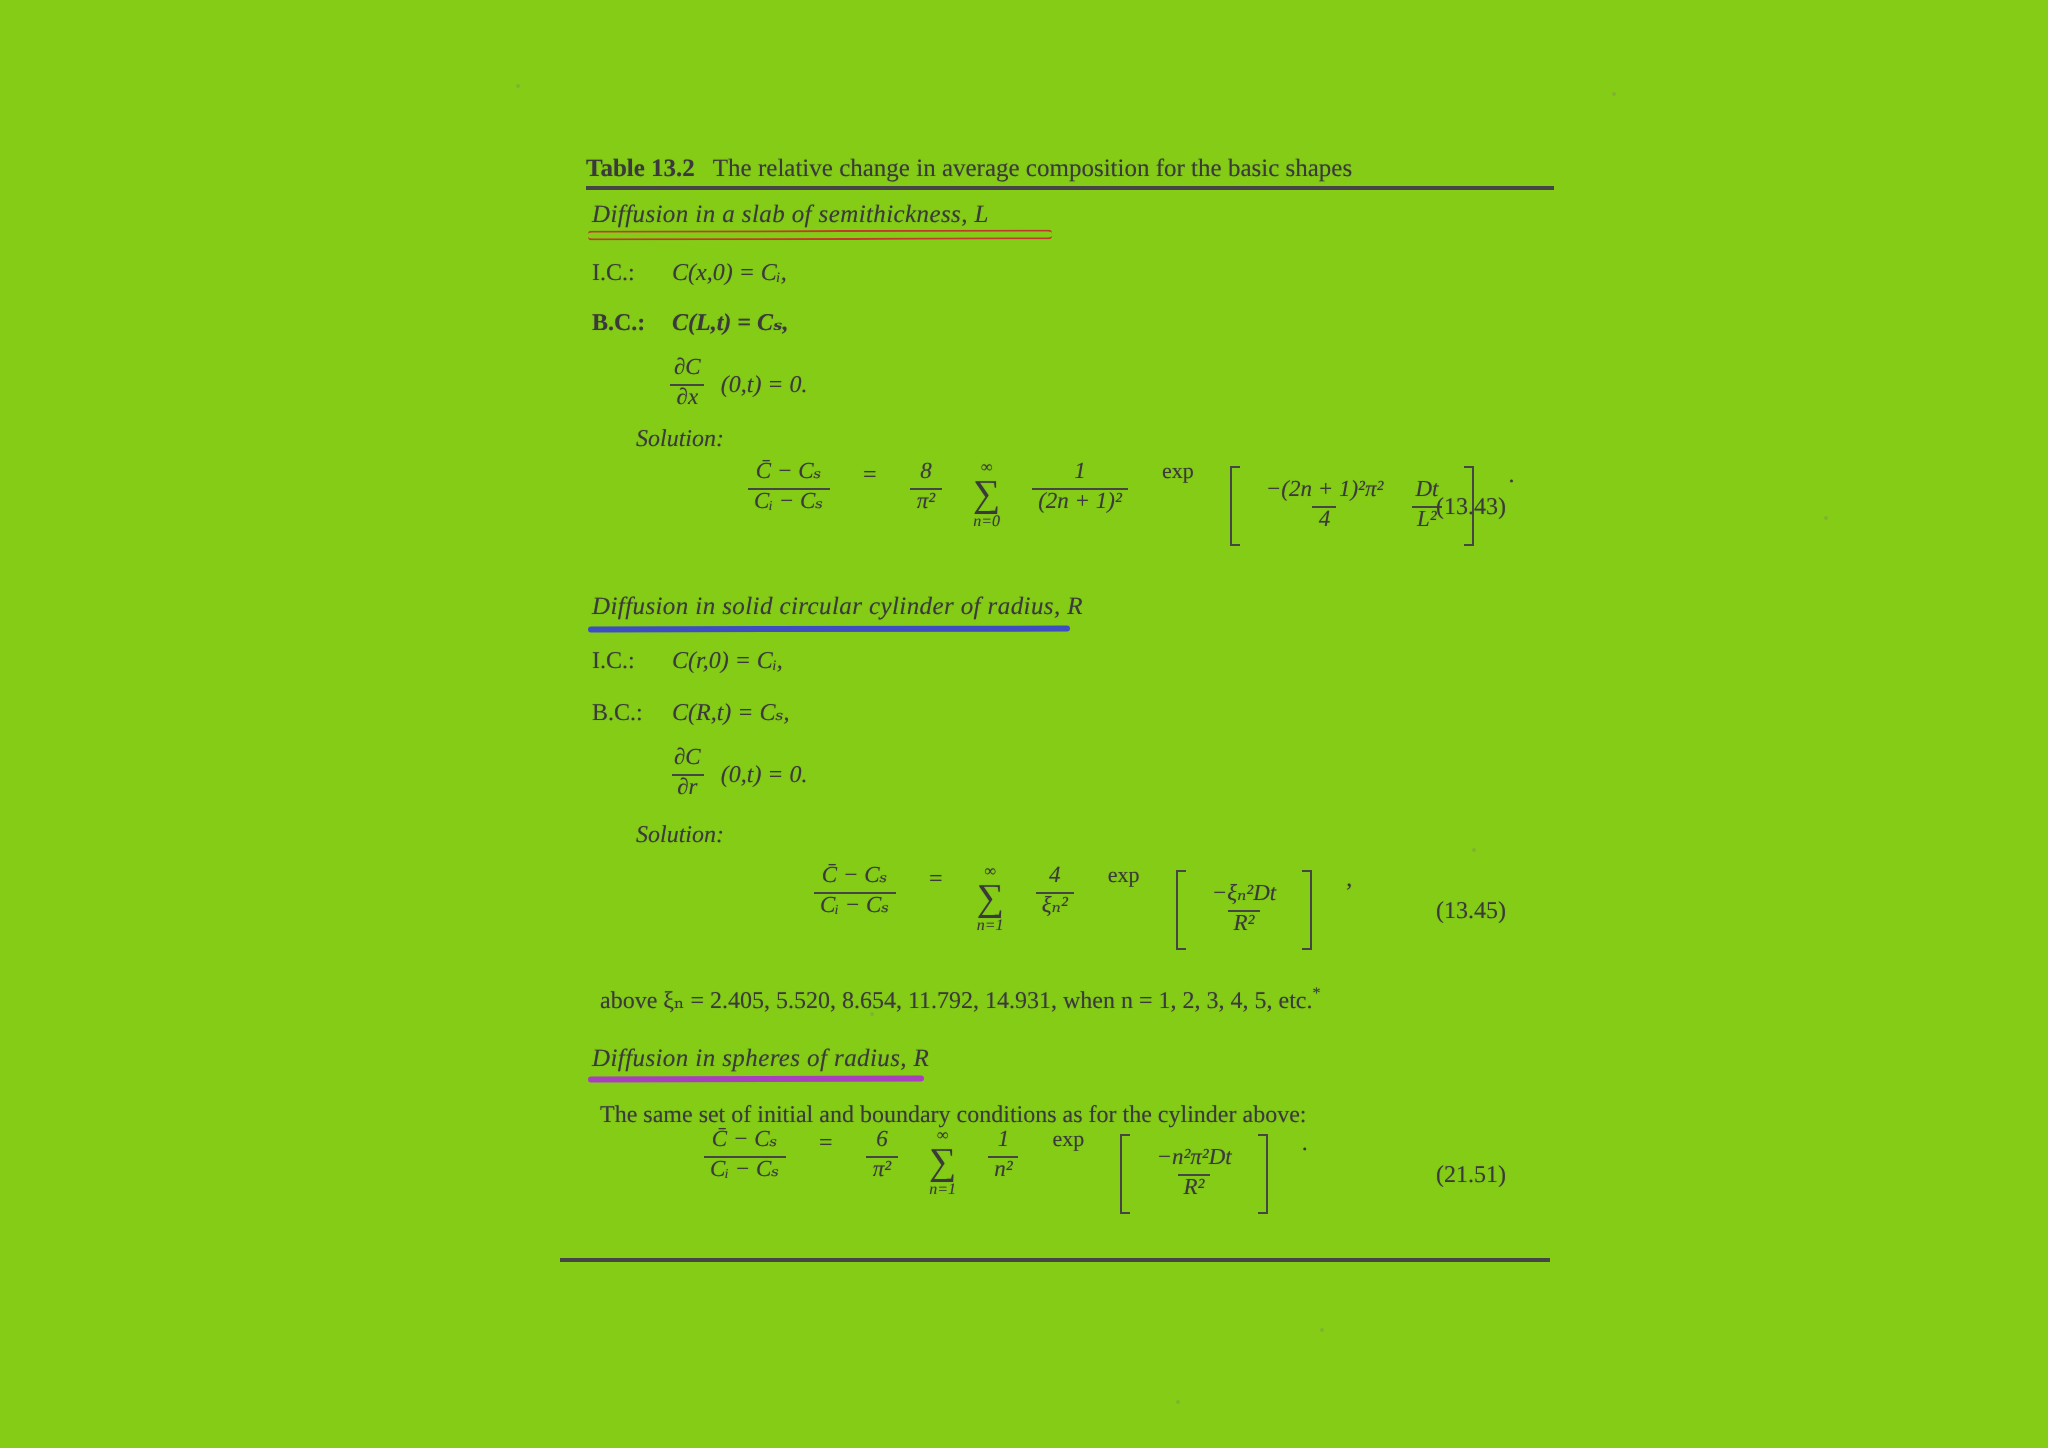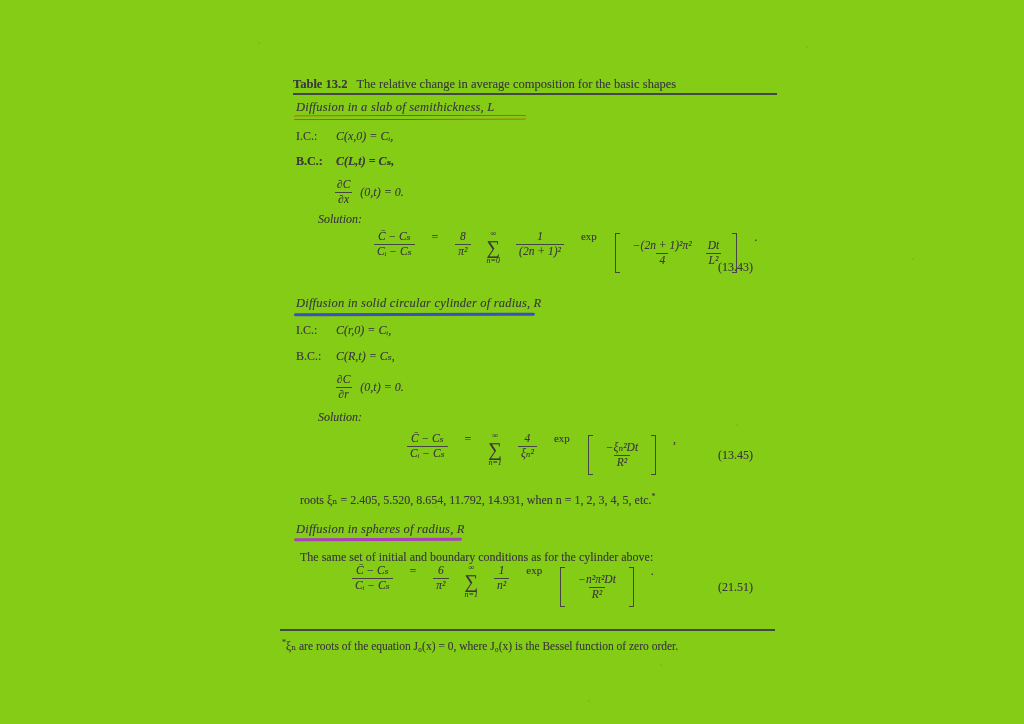--- a/index.html
+++ b/index.html
@@ -132,21 +132,21 @@
           <span class="den">4</span>
         </span>
         <span class="frac">
           <span class="num">Dt</span>
           <span class="den">L²</span>
         </span>
         <span class="br br-right"></span>
       </span>
       <span class="tail">.</span>
     </div>
-    <div class="abs eq-number" style="left:718px; top:260px;">(13.43)</div>
+    <div class="abs eq-number" style="left:718px; top:246px;">(13.43)</div>
   </section>
 
   <section>
     <div class="abs heading" style="left:296px; top:296px;">Diffusion in solid circular cylinder of radius, R</div>
     <div class="pen-underline pen-blue" style="left:294px; top:313px; width:241px;"></div>
 
     <div class="abs cond-row" style="left:296px; top:323px;">
       <span class="cond-label">I.C.:</span><span class="mi">C(r,0) = Cᵢ,</span>
     </div>
     <div class="abs cond-row" style="left:296px; top:349px;">
@@ -185,21 +185,21 @@
           <span class="num">−ξₙ²Dt</span>
           <span class="den">R²</span>
         </span>
         <span class="br br-right"></span>
       </span>
       <span class="tail">,</span>
     </div>
     <div class="abs eq-number" style="left:718px; top:448px;">(13.45)</div>
 
     <div class="abs body-line" style="left:300px; top:492px;">
-      <span>roots ξₙ = 2.405, 5.520, 8.654, 11.792, 14.931, when n = 1, 2, 3, 4, 5, etc.</span><span class="sup">*</span>
+      <span>above ξₙ = 2.405, 5.520, 8.654, 11.792, 14.931, when n = 1, 2, 3, 4, 5, etc.</span><span class="sup">*</span>
     </div>
   </section>
 
   <section>
     <div class="abs heading" style="left:296px; top:522px;">Diffusion in spheres of radius, R</div>
     <div class="pen-underline pen-purple" style="left:294px; top:538px; width:168px;"></div>
 
     <div class="abs body-line" style="left:300px; top:550px;">The same set of initial and boundary conditions as for the cylinder above:</div>
 
     <div class="eq-row" style="left:352px; top:564px; top:564px;">
@@ -229,23 +229,20 @@
           <span class="den">R²</span>
         </span>
         <span class="br br-right"></span>
       </span>
       <span class="tail">.</span>
     </div>
     <div class="abs eq-number" style="left:718px; top:580px;">(21.51)</div>
   </section>
 
   <div class="rule" style="left:280px; top:629px; width:495px; height:2px;"></div>
-  <div class="abs footnote" style="left:282px; top:638px;">
-    <span class="sup">*</span><span>ξₙ are roots of the equation J₀(x) = 0, where J₀(x) is the Bessel function of zero order.</span>
-  </div>
 
   <div class="speck" style="left:258px; top:42px; width:2px; height:2px;"></div>
   <div class="speck" style="left:806px; top:46px; width:2px; height:2px;"></div>
   <div class="speck" style="left:912px; top:258px; width:2px; height:2px;"></div>
   <div class="speck" style="left:736px; top:424px; width:2px; height:2px;"></div>
   <div class="speck" style="left:660px; top:664px; width:2px; height:2px;"></div>
   <div class="speck" style="left:588px; top:700px; width:2px; height:2px;"></div>
   <div class="speck" style="left:435px; top:506px; width:2px; height:2px;"></div>
 </div>
 

